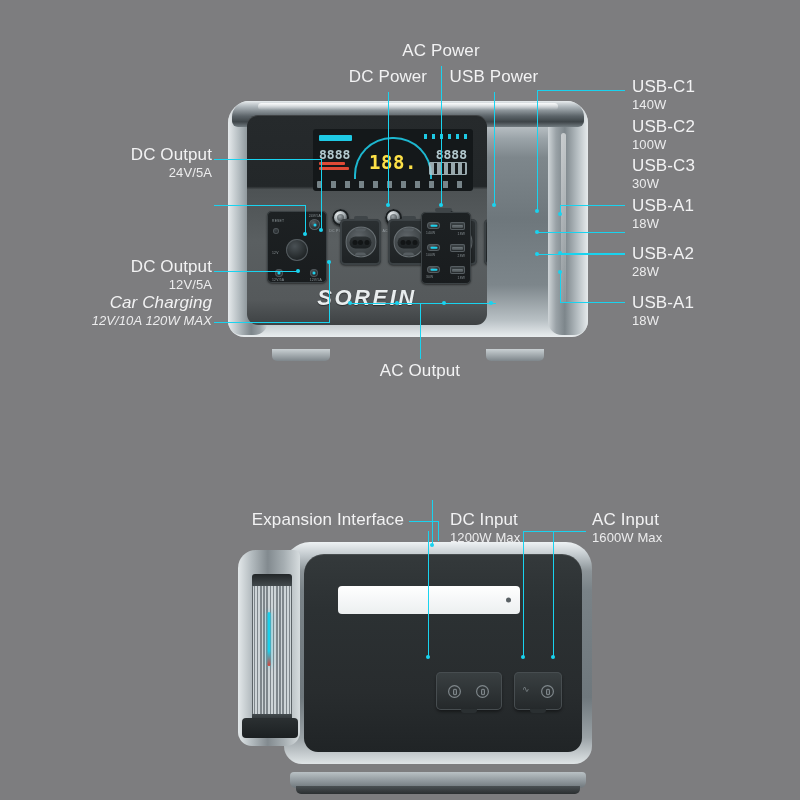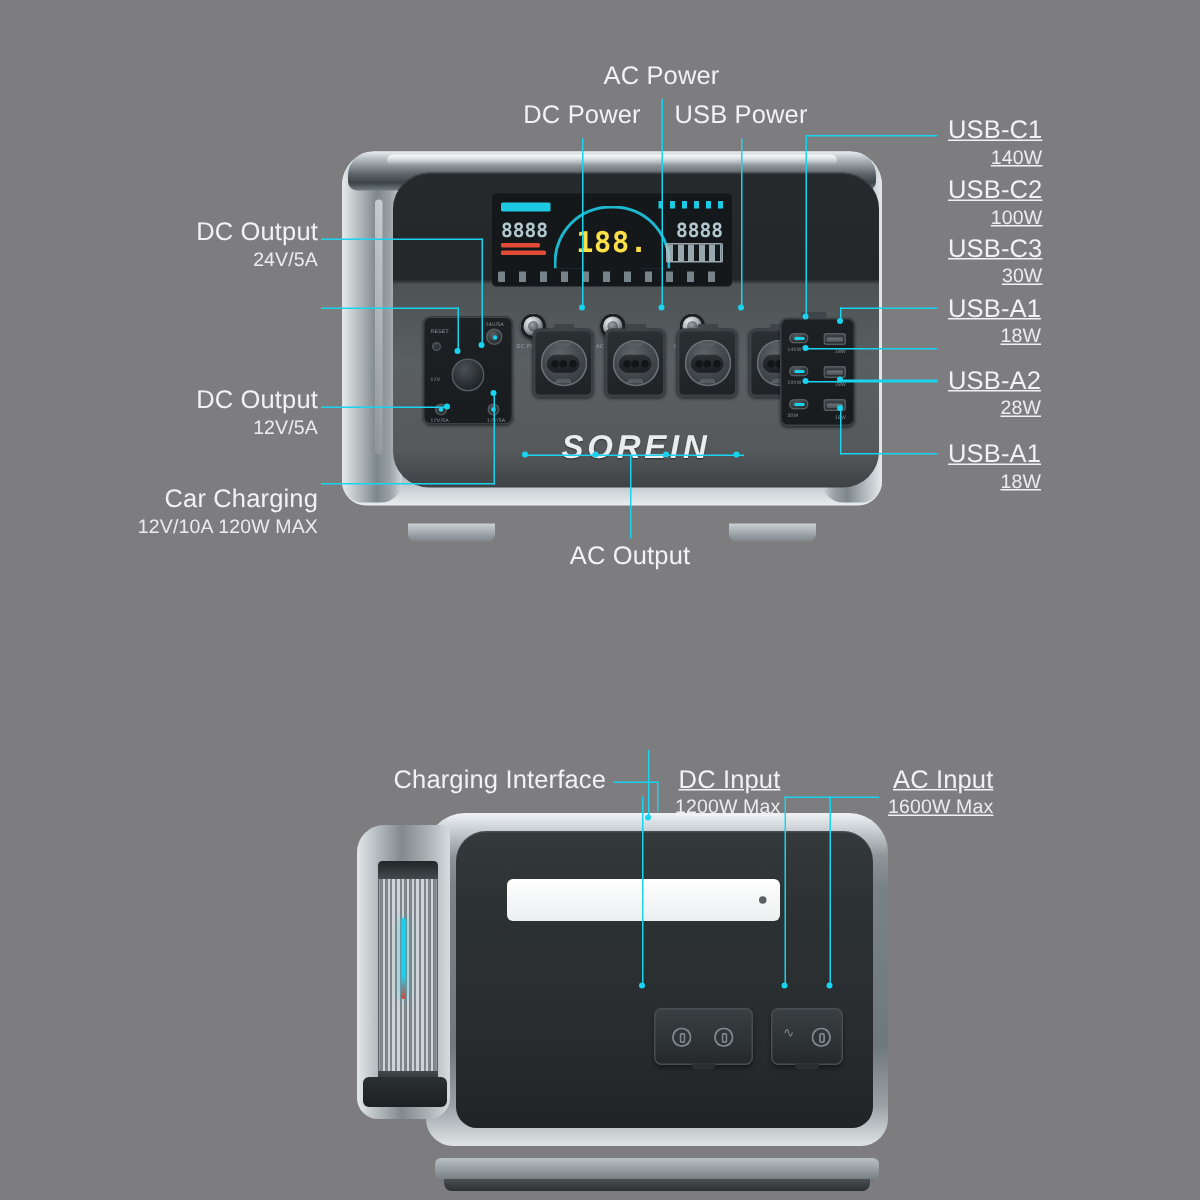--- a/index.html
+++ b/index.html
@@ -12,21 +12,21 @@
     -webkit-font-smoothing:antialiased;
   }
   .stage{position:absolute;left:0;top:0;width:800px;height:800px;}
 
   
   .lbl{position:absolute;color:#f2f2f3;line-height:1.04;white-space:nowrap;}
   .lbl .t{font-size:17px;font-weight:400;letter-spacing:.1px;display:block;}
   .lbl .s{font-size:13px;font-weight:400;letter-spacing:.1px;display:block;margin-top:2px;color:#ececed;}
   .lbl.r{text-align:right;}
   .lbl.c{text-align:center;}
-  .lbl.l{text-align:right;text-decoration:underline;}
+  .lbl.l{text-align:left;}
 
   
   .ln{position:absolute;background:#19d3ef;}
   .lnh{height:1px;}
   .lnv{width:1px;}
   .dot{position:absolute;width:4px;height:4px;border-radius:50%;background:#19d3ef;}
 
   
   .unit1{position:absolute;left:228px;top:101px;width:360px;height:250px;}
 
@@ -61,22 +61,22 @@
   .u1-wingL:after{
     content:"";position:absolute;left:22px;top:28px;width:5px;height:170px;border-radius:4px;
     background:linear-gradient(180deg,rgba(255,255,255,.55),rgba(255,255,255,.12));
   }
   .u1-wingR:after{
     content:"";position:absolute;right:22px;top:28px;width:5px;height:170px;border-radius:4px;
     background:linear-gradient(180deg,rgba(255,255,255,.55),rgba(255,255,255,.12));
   }
   
   .u1-face{
-    position:absolute;left:34px;top:14px;width:324px;height:210px;
-    border-radius:24px;
+    position:absolute;left:19px;top:14px;width:240px;height:210px;
+    border-radius:11px;
     background:linear-gradient(180deg,#262a2c 0%,#232729 34%,#4d5254 35.5%,#5a5f61 60%,#55595b 88%,#3e4244 100%);
     box-shadow:inset 0 1px 0 rgba(255,255,255,.12);
     overflow:hidden;
   }
   
   .u1-screen{
     position:absolute;left:66px;top:14px;width:160px;height:62px;
     background:#14181a;border-radius:3px;overflow:hidden;
   }
   .scr-gauge{
@@ -437,21 +437,21 @@
   </div>
 
   <div class="lbl r" style="left:0px;top:146px;width:212px;">
     <span class="t">DC Output</span>
     <span class="s">24V/5A</span>
   </div>
   <div class="lbl r" style="left:0px;top:258px;width:212px;">
     <span class="t">DC Output</span>
     <span class="s">12V/5A</span>
   </div>
-  <div class="lbl r" style="left:0px;top:324px;width:212px;">
+  <div class="lbl r" style="left:0px;top:294px;width:212px;font-style:italic;">
     <span class="t">Car Charging</span>
     <span class="s">12V/10A 120W MAX</span>
   </div>
 
   <div class="lbl l" style="left:632px;top:78px;">
     <span class="t">USB-C1</span>
     <span class="s">140W</span>
   </div>
   <div class="lbl l" style="left:632px;top:118px;">
     <span class="t">USB-C2</span>
@@ -517,21 +517,21 @@
 
   <div class="ln lnh" style="left:523px;top:531px;width:63px;"></div>
   <div class="ln lnv" style="left:523px;top:531px;height:127px;"></div>
   <div class="dot" style="left:521px;top:655px;"></div>
   <div class="ln lnv" style="left:553px;top:531px;height:127px;"></div>
   <div class="dot" style="left:551px;top:655px;"></div>
 
   <div class="lbl c" style="left:332px;top:466px;width:200px;">
   </div>
   <div class="lbl r" style="left:172px;top:511px;width:232px;">
-    <span class="t">Charging Interface</span>
+    <span class="t">Expansion Interface</span>
   </div>
   <div class="lbl l" style="left:450px;top:511px;">
     <span class="t">DC Input</span>
     <span class="s">1200W Max</span>
   </div>
   <div class="lbl l" style="left:592px;top:511px;">
     <span class="t">AC Input</span>
     <span class="s">1600W Max</span>
   </div>
 

